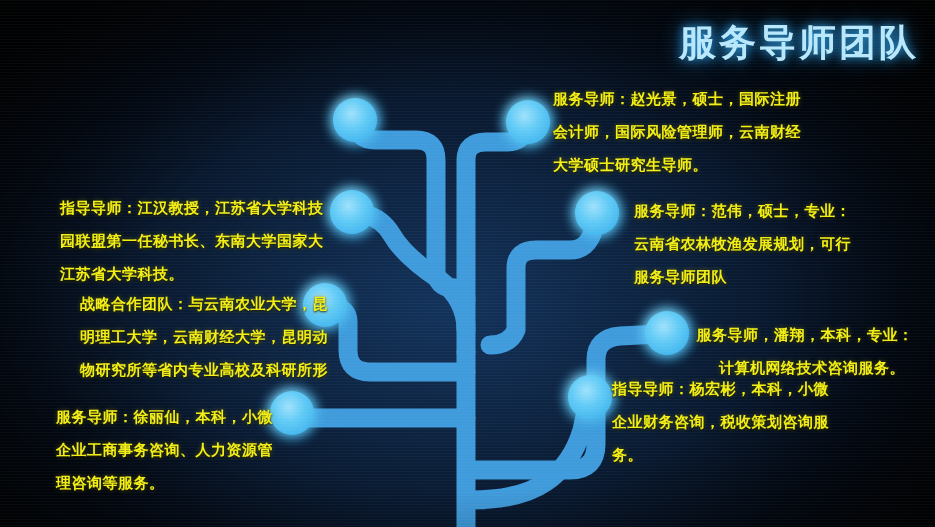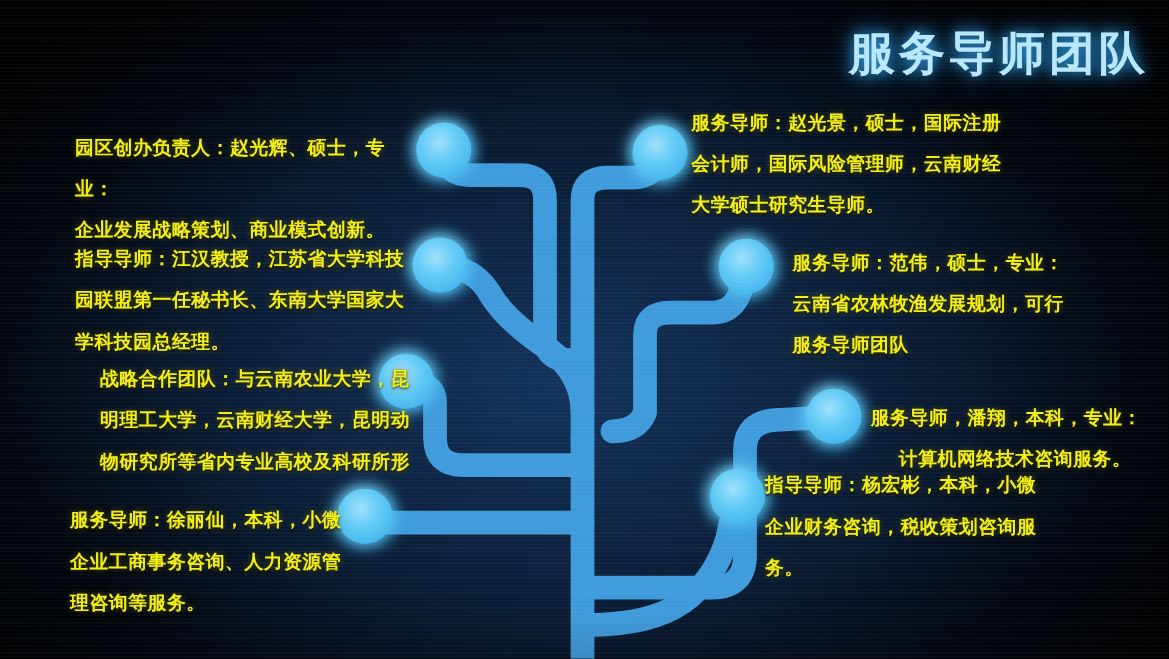--- a/index.html
+++ b/index.html
@@ -110,29 +110,25 @@
         <circle cx="667" cy="333" r="22" fill="url(#nodeFill)" filter="url(#nodeGlow)"></circle>
         <circle cx="590" cy="397" r="22" fill="url(#nodeFill)" filter="url(#nodeGlow)"></circle>
       </g>
   </svg>
 
   <div id="vign"></div>
   <div id="scan"></div>
 
   <div class="title">服务导师团队</div>
 
-  <div class="tblock" style="left:60px;  top:102px; width:272px;">
-    <div>园区创办负责人：赵光辉、硕士，专业：</div>
-    <div>企业发展战略策划、商业模式创新。</div>
-  </div>
 
   <div class="tblock" style="left:60px;  top:191px; width:276px;">
     <div>指导导师：江汉教授，江苏省大学科技</div>
     <div>园联盟第一任秘书长、东南大学国家大</div>
-    <div>学科技园总经理。</div>
+    <div>江苏省大学科技。</div>
   </div>
 
   <div class="tblock" style="left:80px;  top:288px; width:270px;font-family:Liberation Serif, serif;">
     <div>战略合作团队：与云南农业大学，昆</div>
     <div>明理工大学，云南财经大学，昆明动</div>
     <div>物研究所等省内专业高校及科研所形</div>
   </div>
 
   <div class="tblock" style="left:56px;  top:400px; width:250px;">
     <div>服务导师：徐丽仙，本科，小微</div>

